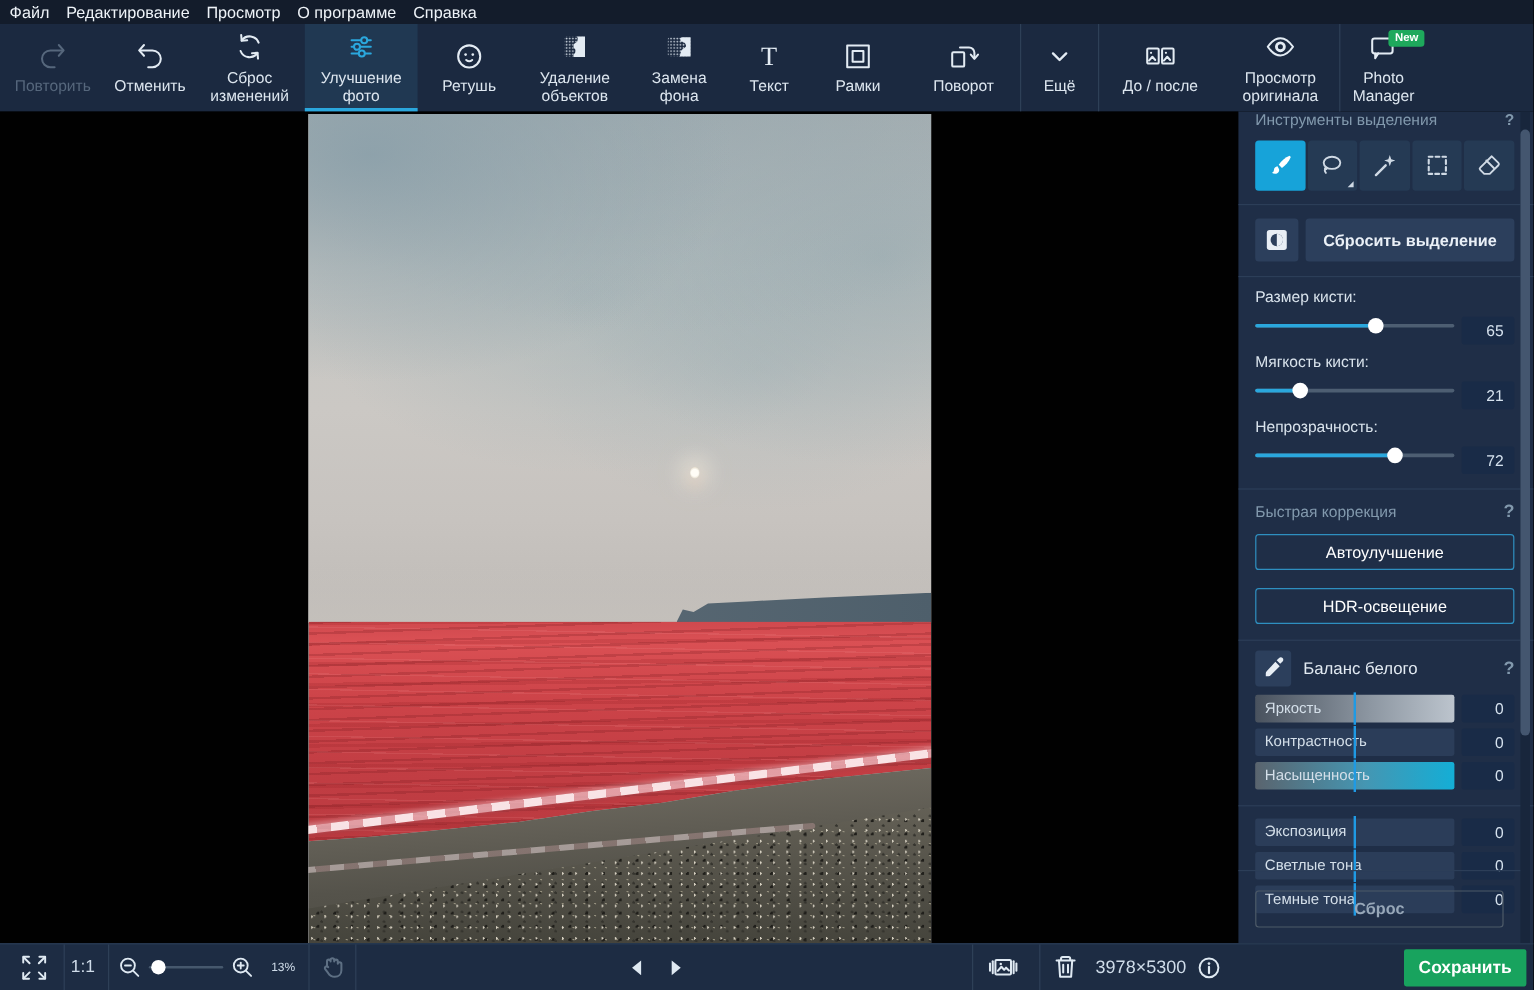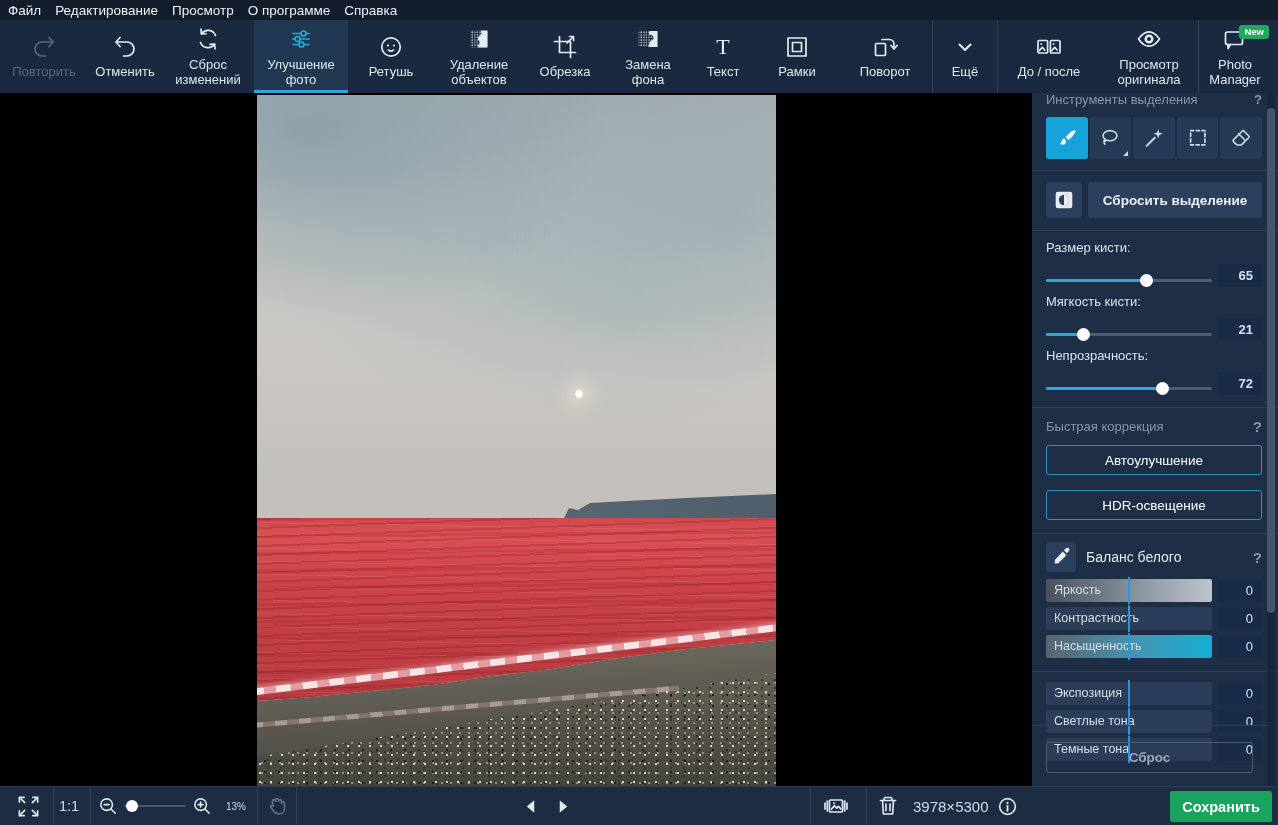--- a/index.html
+++ b/index.html
@@ -89,21 +89,21 @@
   .tools{ display:flex; gap:2px; margin-bottom:11px; }
   .tool-btn{ position:relative; width:42px; height:42px; background:var(--toolbtn); border:none; border-radius:3px; color:#cfd9e4; display:flex; align-items:center; justify-content:center; cursor:pointer; }
   .tool-btn.active{ background:#17a3d9; color:#fff; }
   .tool-btn.has-dd::after{ content:''; position:absolute; right:3px; bottom:3px; width:0; height:0; border-left:5px solid transparent; border-bottom:5px solid #cfd9e4; }
   .divider{ height:1px; background:var(--divider); margin:0 -16px 0 -14px; }
   .row-reset{ display:flex; gap:6px; margin:11px 0 12px; }
   .sq-btn{ width:36px; height:36px; background:var(--btn-dark); border:none; border-radius:3px; color:#e8eef5; display:flex; align-items:center; justify-content:center; cursor:pointer; }
   .btn-reset-sel{ flex:1; height:36px; background:var(--btn-dark); border:none; border-radius:3px; color:#eaf0f7; font-size:13.5px; font-weight:bold; font-family:inherit; cursor:pointer; }
   .sgroup{ margin-top:9px; }
   .sgroup .slabel{ font-size:13px; color:#d9e3ec; margin-bottom:9px; }
-  .srow{ display:flex; align-items:flex-end; gap:6px; margin-bottom:7px;font-weight:bold; }
+  .srow{ display:flex; align-items:flex-start; gap:6px; margin-bottom:7px; }
   .track{ position:relative; flex:1; height:14px; cursor:pointer; }
   .track .rail{ position:absolute; left:0; right:0; top:6px; height:3px; background:#4d5e72; border-radius:2px; }
   .track .fill{ position:absolute; left:0; top:6px; height:3px; background:var(--accent); border-radius:2px; }
   .track .thumb{ position:absolute; top:1px; width:13px; height:13px; margin-left:-6px; background:#fff; border-radius:50%; }
   .valbox{ width:44px; height:23px; background:var(--valbox); border-radius:2px; color:#d6e2ee; font-size:13px; text-align:right; padding:4px 9px 0 0; }
   .q-head{ display:flex; justify-content:space-between; align-items:center; margin:10px 0 10px; }
   .q-head span:first-child{ font-size:13px; color:var(--text-dim); }
   .btn-outline{ display:block; width:100%; height:30px; background:transparent; border:1px solid #2e8fc0; border-radius:3px; color:#fff; font-size:13.5px; font-weight:normal; font-family:inherit; cursor:pointer; margin-bottom:15px; }
   .wb-row{ display:flex; align-items:center; gap:10px; margin:8px 0 7px; }
   .wb-row .sq-btn{ width:30px; height:30px; }
@@ -211,31 +211,20 @@
               <circle cx="1" cy="1" r="0.7" fill="currentColor" stroke="none"></circle>
             </pattern>
           </defs>
           <rect x="4.5" y="4.5" width="17" height="17" rx="1.5" fill="url(#dp1)" stroke="none"></rect>
           <path d="M13.5 4.5h8v17h-9.5c-.8-2.5 1.7-3 1.7-5s-2.2-2-1.7-4.5 2.7-2 3.2-4 .3-3.5-1.7-3.5z" fill="currentColor" stroke="none"></path>
         </svg>
       </span>
     <span class="tlabel" style="max-width:66px">Удаление объектов</span>
   </div>
 
-  <div class="titem" style="width:82px">
-    <span class="ticon">
-        <svg width="26" height="26" viewBox="0 0 26 26">
-          <path d="M7.5 2.5v16h16"></path>
-          <path d="M2.5 7.5h16v16"></path>
-          <path d="M15 9l6-6"></path>
-          <path d="M17.5 2.5h4v4"></path>
-        </svg>
-      </span>
-    <span class="tlabel">Обрезка</span>
-  </div>
 
   <div class="titem" style="width:84px">
     <span class="ticon">
         <svg width="26" height="26" viewBox="0 0 26 26">
           <defs>
             <pattern id="dp2" width="2.6" height="2.6" patternUnits="userSpaceOnUse">
               <circle cx="1" cy="1" r="0.7" fill="currentColor" stroke="none"></circle>
             </pattern>
           </defs>
           <rect x="3.5" y="5" width="19" height="16" rx="1.5" fill="url(#dp2)" stroke="none"></rect>

